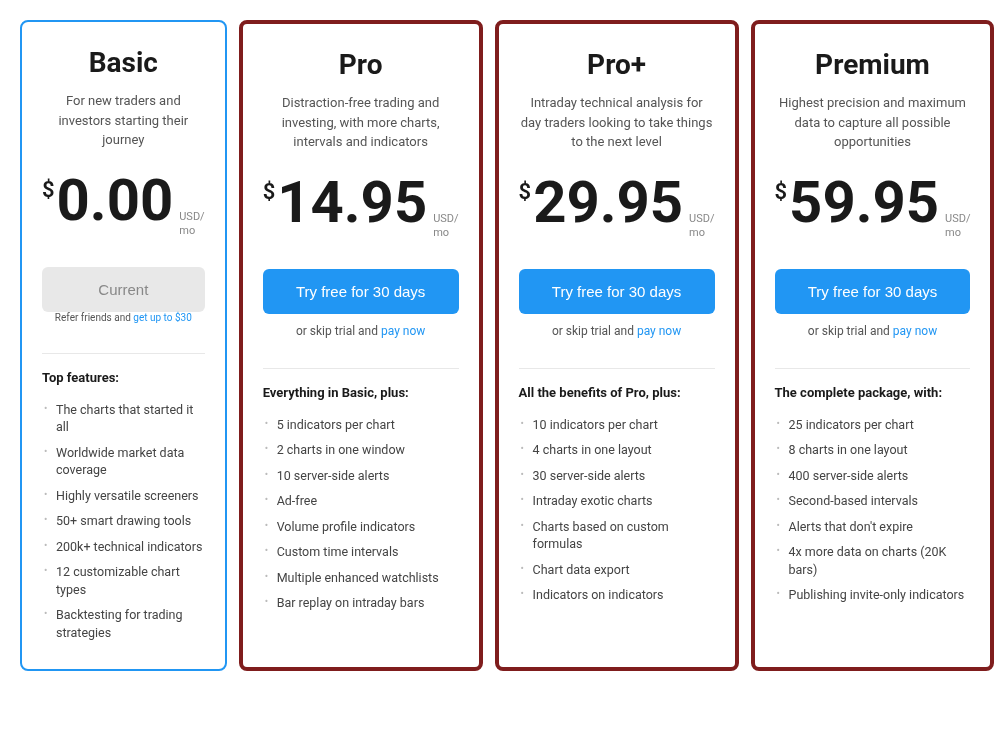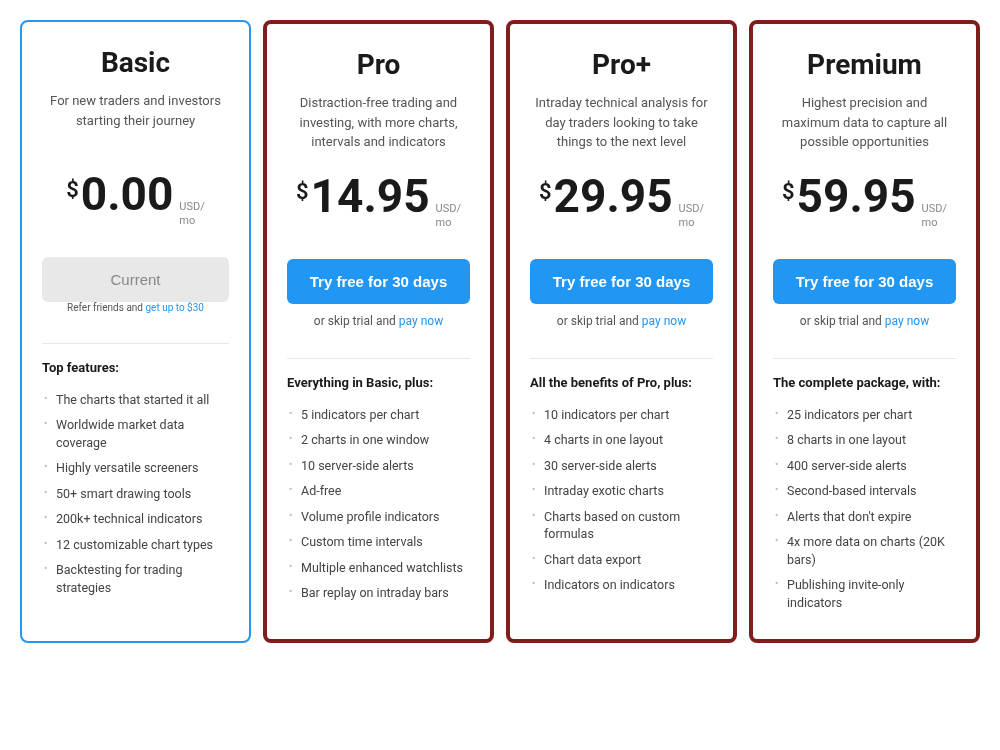--- a/index.html
+++ b/index.html
@@ -52,21 +52,21 @@
       gap: 2px;
     }
     .price-dollar {
       font-size: 22px;
       font-weight: 600;
       color: #1a1a1a;
       align-self: flex-start;
       margin-top: 6px;
     }
     .price-amount {
-      font-size: 46px;
+      font-size: 58px;
       font-weight: 700;
       color: #1a1a1a;
       line-height: 1;
     }
     .price-unit {
       font-size: 11px;
       color: #888;
       margin-left: 4px;
       line-height: 1.3;
     }
@@ -80,21 +80,21 @@
       width: 100%;
       cursor: default;
     }
     .btn-trial {
       background: #2196F3;
       color: #fff;
       border: none;
       border-radius: 6px;
       padding: 14px;
       font-size: 15px;
-      font-weight: 700;
+      font-weight: 400;
       width: 100%;
       cursor: pointer;
       margin-bottom: 10px;
     }
     .skip-trial {
       font-size: 12px;
       color: #555;
       text-align: center;
       margin-bottom: 10px;
     }

